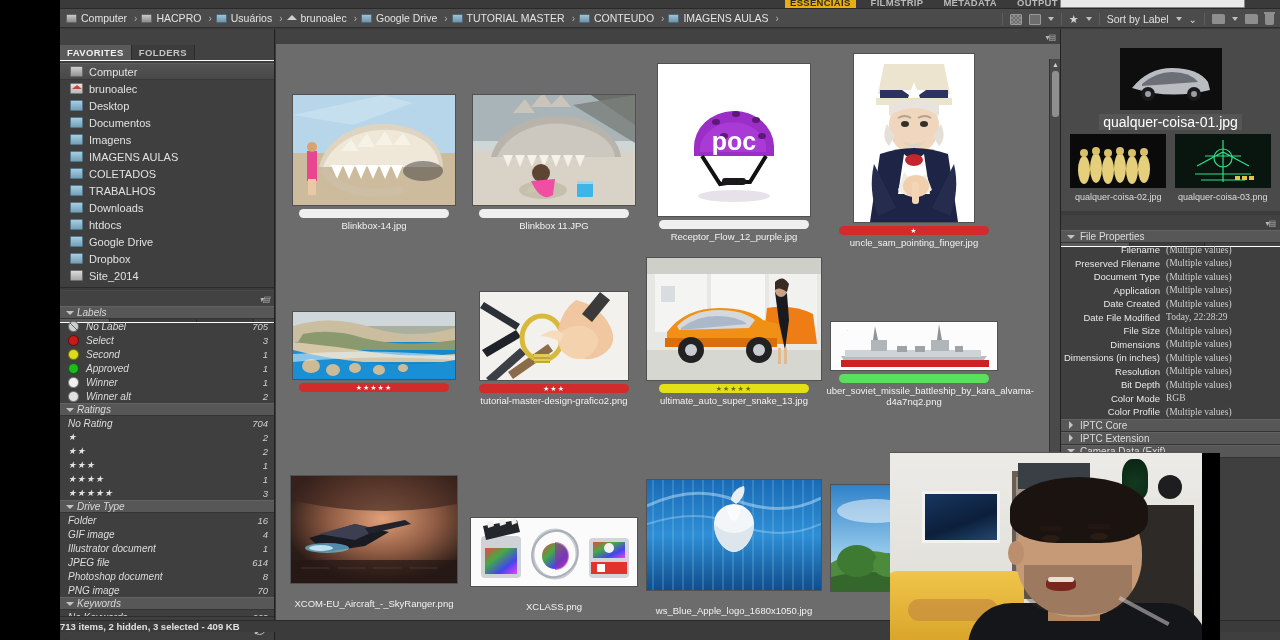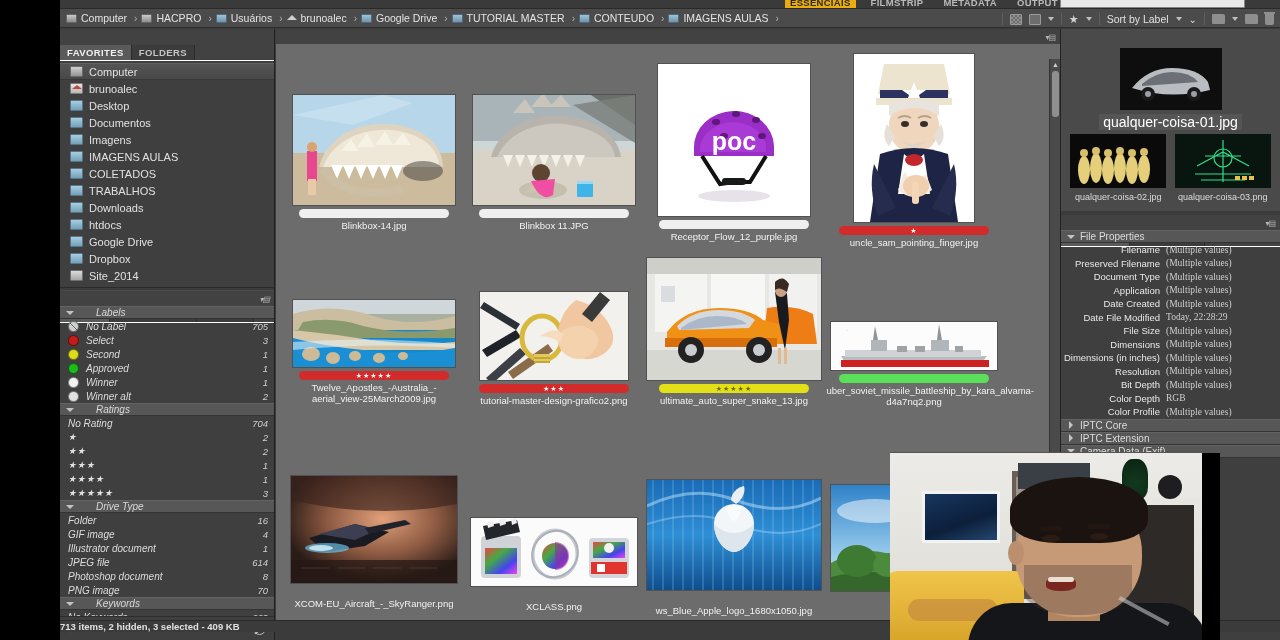--- a/index.html
+++ b/index.html
@@ -116,21 +116,21 @@
   .fav-ic.home:after{content:"";position:absolute;left:1px;top:1px;width:0;height:0;
      border-left:5px solid transparent;border-right:5px solid transparent;border-bottom:4px solid #c24b3b;}
   .fav-ic.book { background:linear-gradient(#dcdcdc,#a6a6a6); border-color:#6f6f6f; }
 
   .divider-h { height:4px; background:#3b3b3b; border-top:1px solid #2b2b2b; border-bottom:1px solid #4a4a4a; }
 
   .filter-panel { position:absolute; top:262px; left:0; right:0; bottom:0; background:#3f3f3f;font-style:italic; }
   .filter-body { position:absolute; top:15px; left:0; right:0; bottom:24px; overflow:hidden; }
   .grp-head {
     height:13px; background:#575757; color:#d8d8d8;
-    font-size:10px; display:flex; align-items:center; gap:22px;
+    font-size:10px; display:flex; align-items:center; gap:3px;
     padding-left:6px; border-top:1px solid #636363; border-bottom:1px solid #343434;
   }
   .tri { width:0;height:0;border-left:4px solid transparent;border-right:4px solid transparent;border-top:4px solid #c3c3c3; }
   .f-row {
     height:14px; display:flex; align-items:center; font-size:10px;
     color:#dcdcdc; padding:0 6px 0 8px;
   }
   .f-row .lbl { flex:1; display:flex; align-items:center; gap:7px; }
   .f-row .cnt { color:#d0d0d0; font-size:9.5px; }
   .dot { width:11px;height:11px;border-radius:50%; flex:none; border:1px solid rgba(0,0,0,.45); }
@@ -655,21 +655,20 @@
                 <path d="M0 38 q30 8 70 12 q50 6 92 -2 v19 H0z" fill="#1b8fd4"></path>
                 <ellipse cx="18" cy="54" rx="9" ry="7" fill="#cdbb98"></ellipse>
                 <ellipse cx="40" cy="58" rx="7" ry="6" fill="#cdbb98"></ellipse>
                 <ellipse cx="62" cy="56" rx="6" ry="5" fill="#cdbb98"></ellipse>
                 <ellipse cx="86" cy="58" rx="6" ry="5" fill="#cdbb98"></ellipse>
                 <ellipse cx="110" cy="56" rx="5" ry="4" fill="#cdbb98"></ellipse>
                 <path d="M0 42 q80 -6 162 2 v4 q-80 -6 -162 2z" fill="#e8f2f8" opacity=".55"></path>
               </svg>
             </div>
             <div class="labelbar" style="background:#d22b2b;color:#fff">★★★★★</div>
-            <div class="fname">Twelve_Apostles_-Australia_-aerial_view-25March2009.jpg</div>
           </div>
 
           <div class="cell" style="left:188px; top:222px; height:166px;">
             <div class="thumb-wrap">
               <svg class="thumb" width="148" height="88" viewBox="0 0 148 88">
                 <rect width="148" height="88" fill="#f2f1ee"></rect>
                 <path d="M4 10 l36 22 l-4 6 l-36 -22z" fill="#2b2f36"></path>
                 <path d="M2 58 l34 -20 l5 7 l-34 20z" fill="#1f2228"></path>
                 <path d="M6 86 l34 -30 l6 6 l-34 30z" fill="#3c3f46"></path>
                 <path d="M28 80 l40 -28 l5 7 l-40 28z" fill="#8a6b4a"></path>
@@ -966,21 +965,21 @@
           </div>
           <div class="m-row">
             <span class="m-key">Resolution</span>
             <span class="m-val">(Multiple values)</span>
           </div>
           <div class="m-row">
             <span class="m-key">Bit Depth</span>
             <span class="m-val">(Multiple values)</span>
           </div>
           <div class="m-row">
-            <span class="m-key">Color Depth</span>
+            <span class="m-key">Color Mode</span>
             <span class="m-val">RGB</span>
           </div>
           <div class="m-row">
             <span class="m-key">Color Profile</span>
             <span class="m-val">(Multiple values)</span>
           </div>
 
           <div class="m-group">
             <span class="tri" style="transform:rotate(-90deg)"></span>
             <span>IPTC Core</span>

